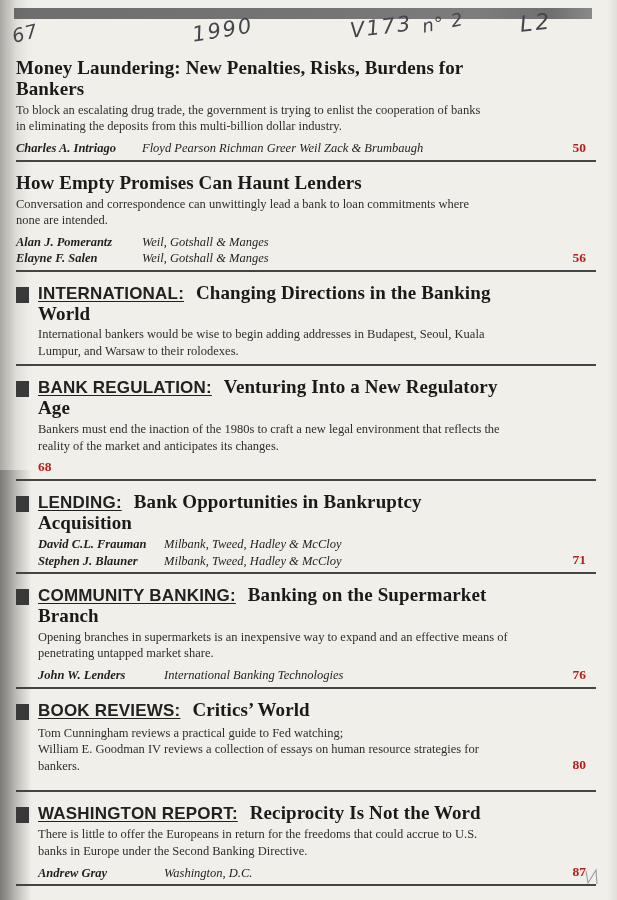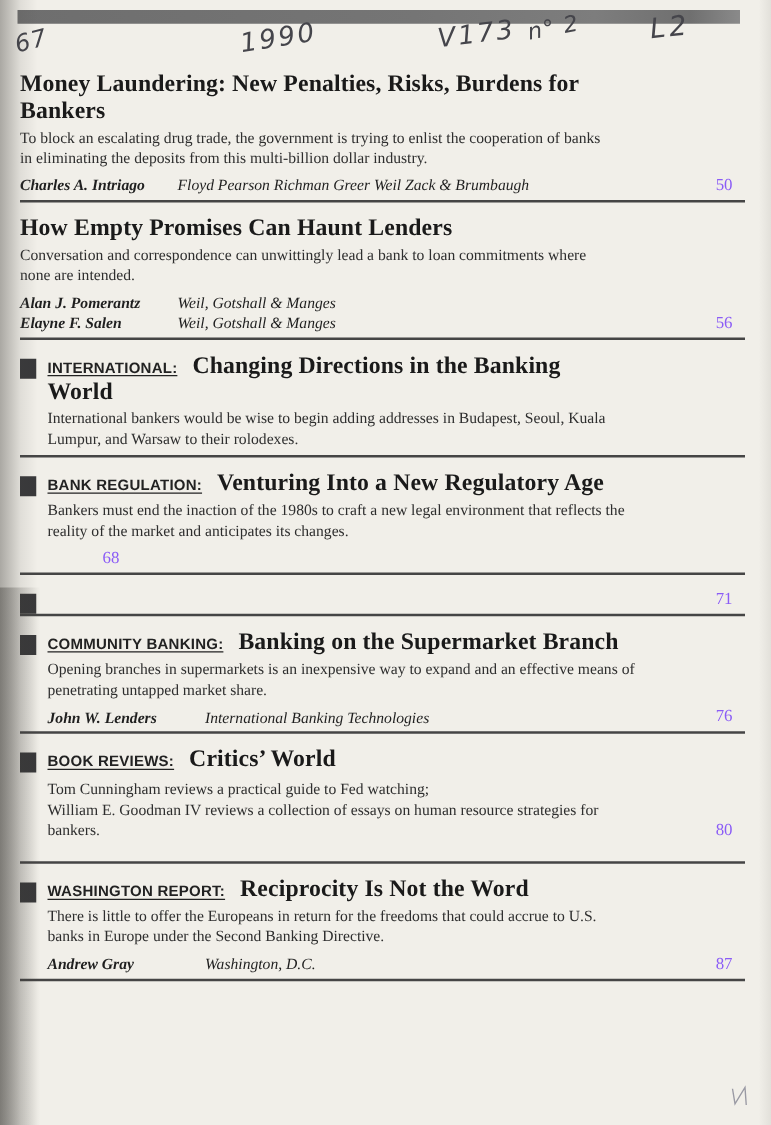--- a/index.html
+++ b/index.html
@@ -43,34 +43,34 @@
   .entry{position:relative;border-bottom:2px solid #454545;margin-bottom:11px;}
   .entry.kicked{padding-left:22px;}
   .square{
     position:absolute;left:0;top:4px;width:13px;height:16px;background:#38383a;
   }
   .title{
     margin:0 0 2px 0;font-size:19px;line-height:1.1;font-weight:bold;color:#1a1a1a;
     max-width:460px;letter-spacing:0.1px;
   }
   .kicker{
-    font-family:"Liberation Sans", sans-serif;font-weight:bold;font-size:12px;
+    font-family:"Liberation Sans", sans-serif;font-weight:bold;font-size:17px;
     color:#222;text-decoration:underline;text-underline-offset:2px;
     margin-right:12px;letter-spacing:0.2px;white-space:nowrap;
   }
   .desc{
     margin:2px 0 5px 0;font-size:12.5px;line-height:1.32;color:#2e2e2e;
     max-width:470px;white-space:pre-line;
   }
   .footer{display:flex;justify-content:space-between;align-items:flex-end;padding-bottom:3px;}
   .body-flex{display:flex;justify-content:space-between;align-items:flex-end;padding-bottom:16px;}
   .body-flex .desc{margin-bottom:0;}
   .author-row{font-style:italic;font-size:12.5px;line-height:1.32;color:#1f1f1f;}
   .author-name{font-weight:bold;display:inline-block;min-width:112px;margin-right:14px;}
-  .page-num{font-weight:normal;font-size:13.5px;color:#8b5cf6;padding:0 10px 1px 0;margin-left:44px;}
+  .page-num{font-weight:bold;font-size:13.5px;color:#b91c1c;padding:0 10px 1px 0;}
 </style>
 </head>
 <body>
 
 <div class="gutter-shadow"></div>
 <div class="gutter-shadow-bottom"></div>
 <div class="right-shade"></div>
 <div class="topbar"></div>
 
 <span class="hw hw-67">67</span>
@@ -125,22 +125,29 @@
     <span class="square"></span>
     <h2 class="title"><span class="kicker">BANK REGULATION:</span><span>Venturing Into a New Regulatory Age</span></h2>
     <p class="desc">Bankers must end the inaction of the 1980s to craft a new legal environment that reflects the reality of the market and anticipates its changes.</p>
     <div class="footer">
       <div class="page-num">68</div>
     </div>
   </section>
 
   <section class="entry kicked">
     <span class="square"></span>
+    <h2 class="title"><span class="kicker">LENDING:</span><span>Bank Opportunities in Bankruptcy Acquisition</span></h2>
     <div class="footer">
       <div class="authors">
+        <div class="author-row">
+          <span class="author-name">David C.L. Frauman</span><span class="author-firm">Milbank, Tweed, Hadley &amp; McCloy</span>
+        </div>
+        <div class="author-row">
+          <span class="author-name">Stephen J. Blauner</span><span class="author-firm">Milbank, Tweed, Hadley &amp; McCloy</span>
+        </div>
       </div>
       <div class="page-num">71</div>
     </div>
   </section>
 
   <section class="entry kicked">
     <span class="square"></span>
     <h2 class="title"><span class="kicker">COMMUNITY BANKING:</span><span>Banking on the Supermarket Branch</span></h2>
     <p class="desc">Opening branches in supermarkets is an inexpensive way to expand and an effective means of penetrating untapped market share.</p>
     <div class="footer">

